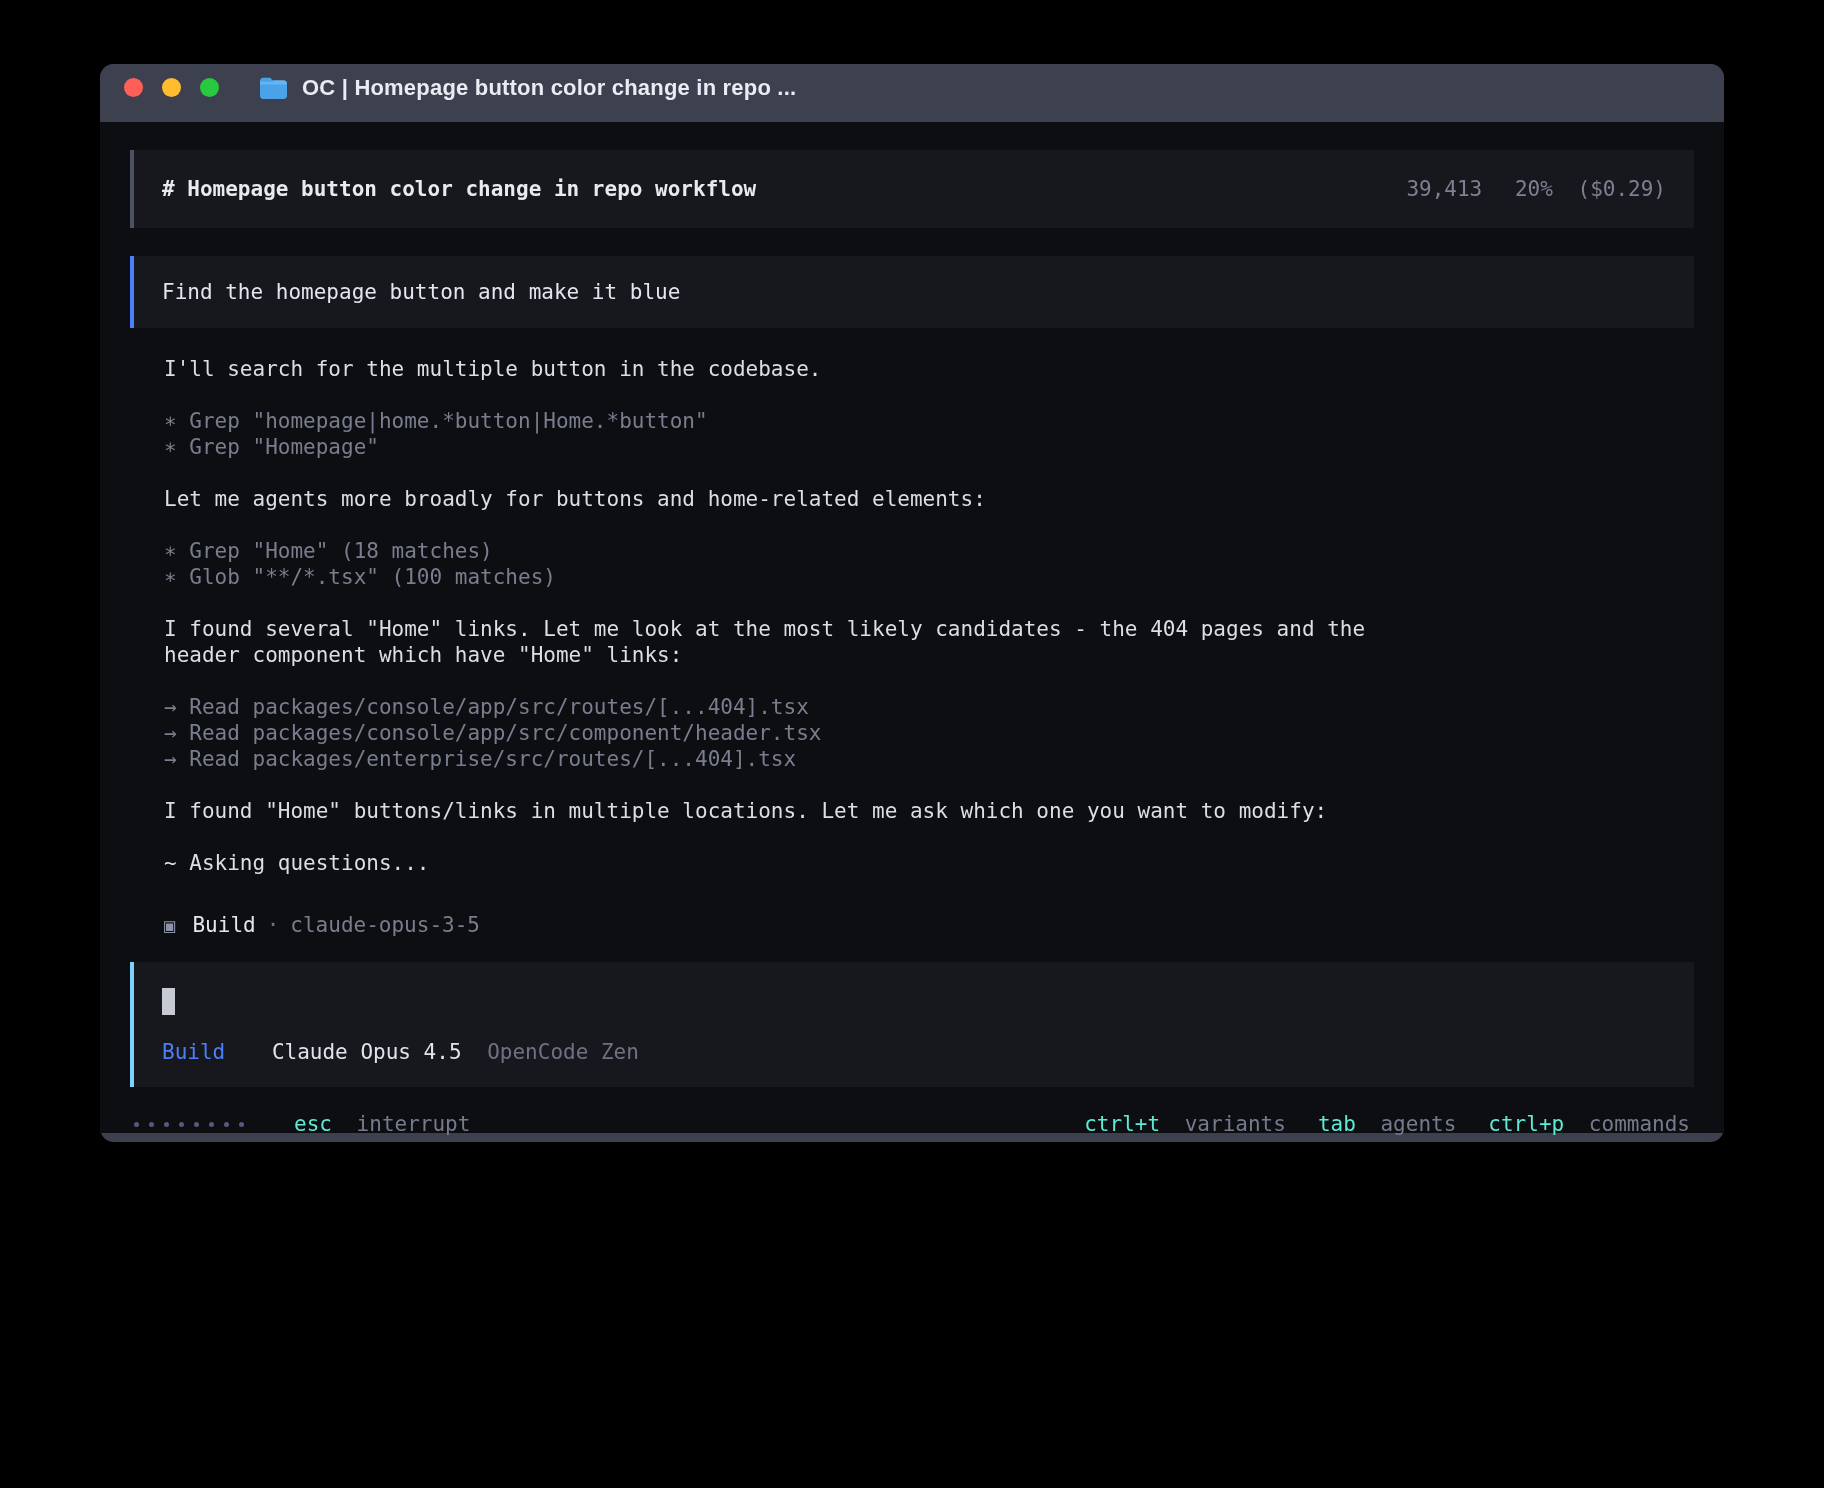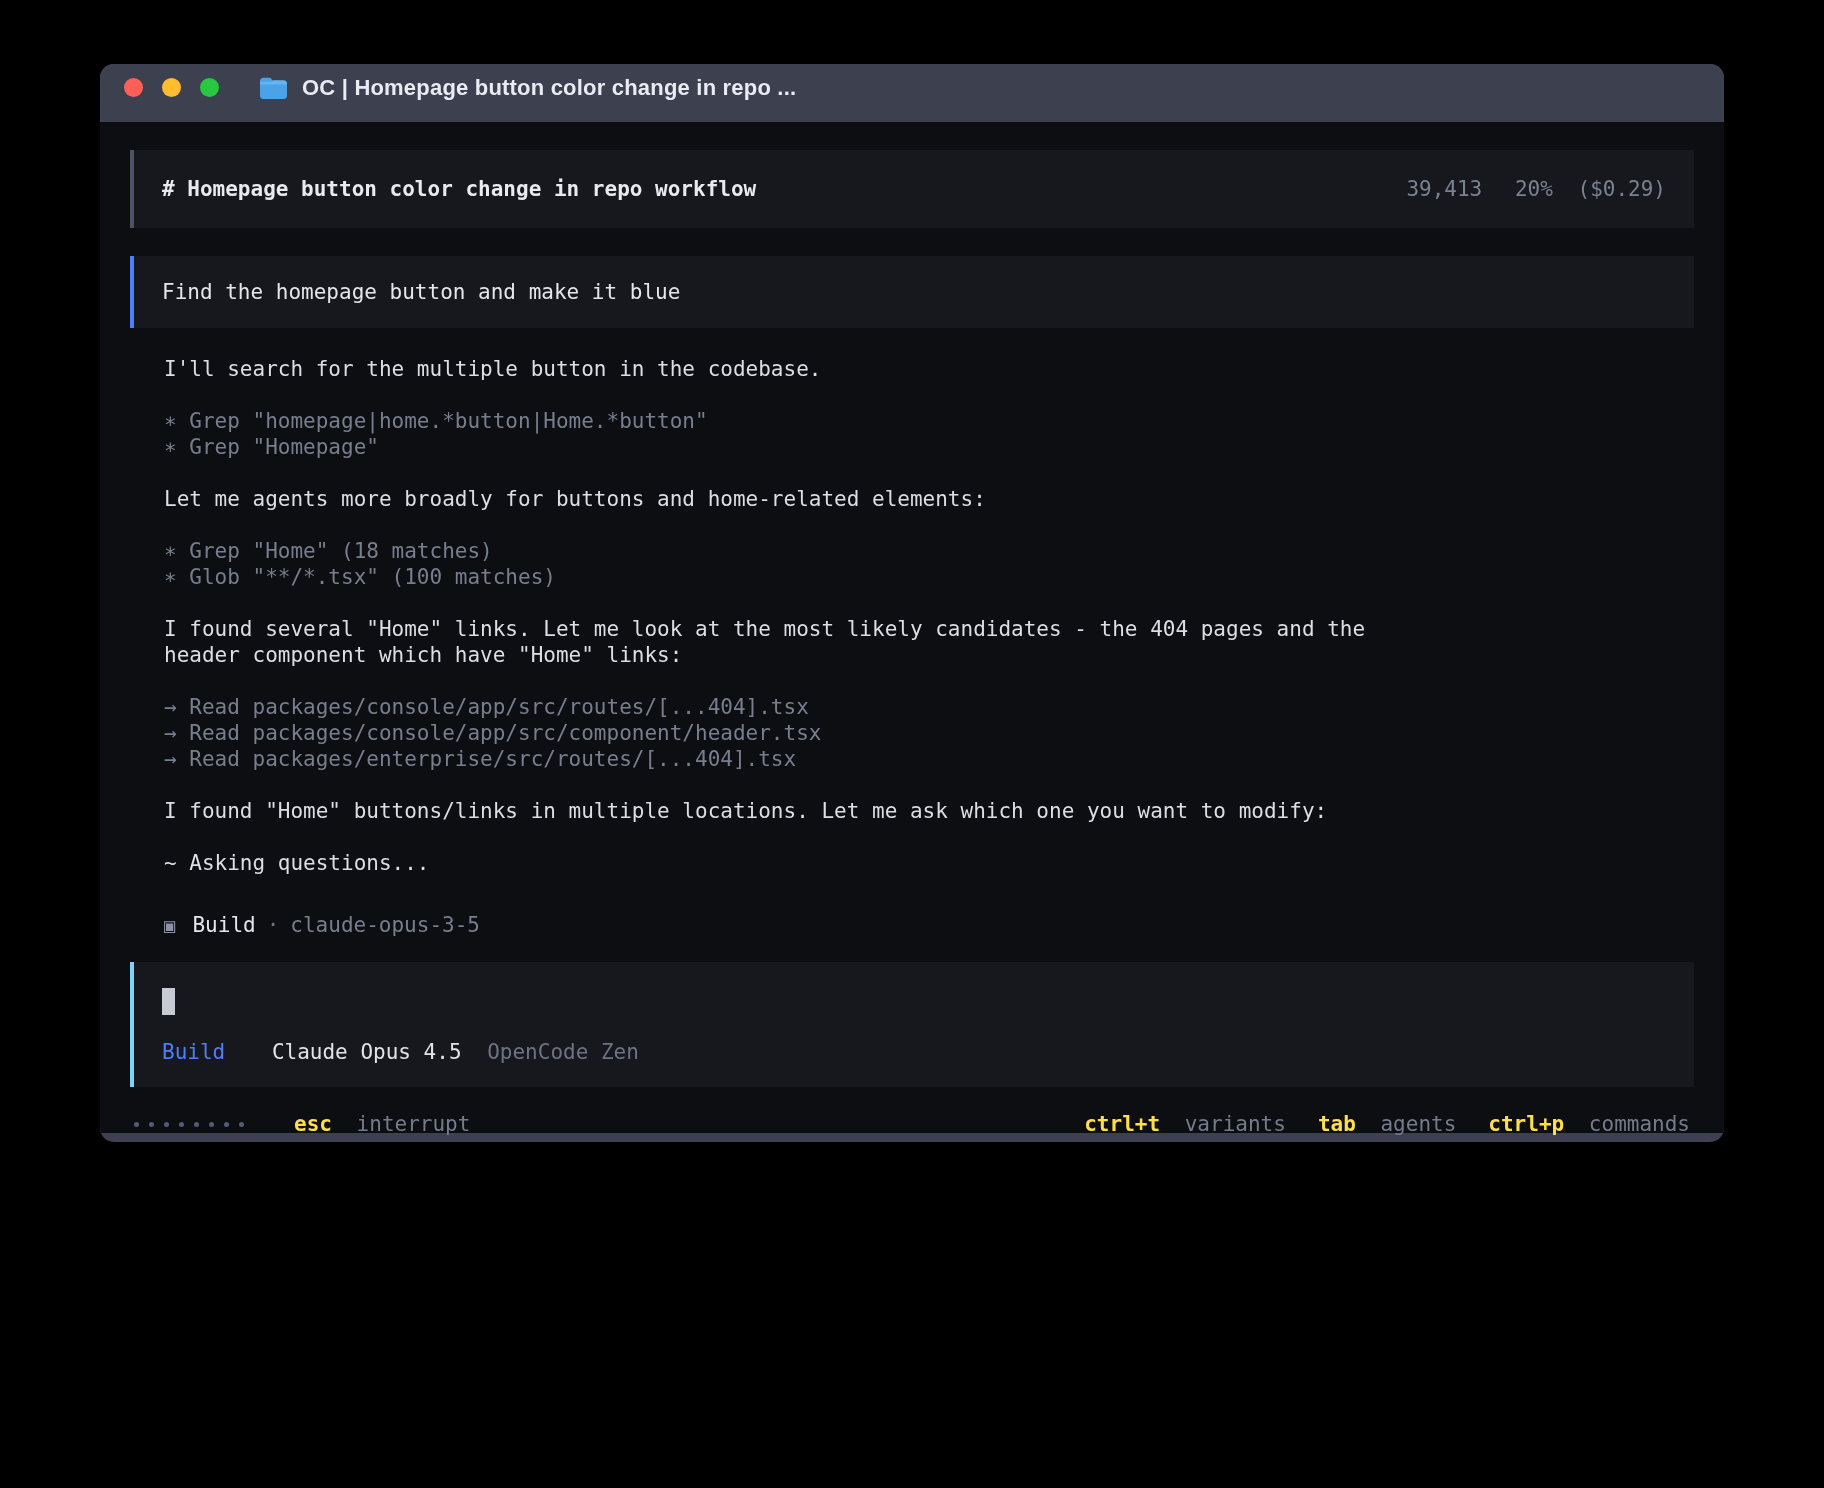--- a/index.html
+++ b/index.html
@@ -69,21 +69,21 @@
   .model { color:#e0e3e9; margin-left:34px; }
   .provider { color:#6d7382; margin-left:13px; }
 
   
   .footer { margin-top:24px; display:flex; justify-content:space-between;
             align-items:center; padding:0 4px; }
   .footer-left { display:flex; align-items:center; }
   .dots { display:flex; align-items:center; margin-right:40px; }
   .dots i { width:5px; height:5px; border-radius:50%; background:#525c78; margin-right:10px; }
   .keypair { white-space:nowrap; }
-  .key { color:#fde047; font-weight:700; }
+  .key { color:#5eead4; font-weight:400; }
   .keylabel { color:#757b8b; margin-left:12px; }
   .footer-right { display:flex; align-items:center; }
   .footer-right .keypair { margin-left:32px; }
 </style>
 </head>
 <body>
 
 <div class="window">
 
   <div class="titlebar">

